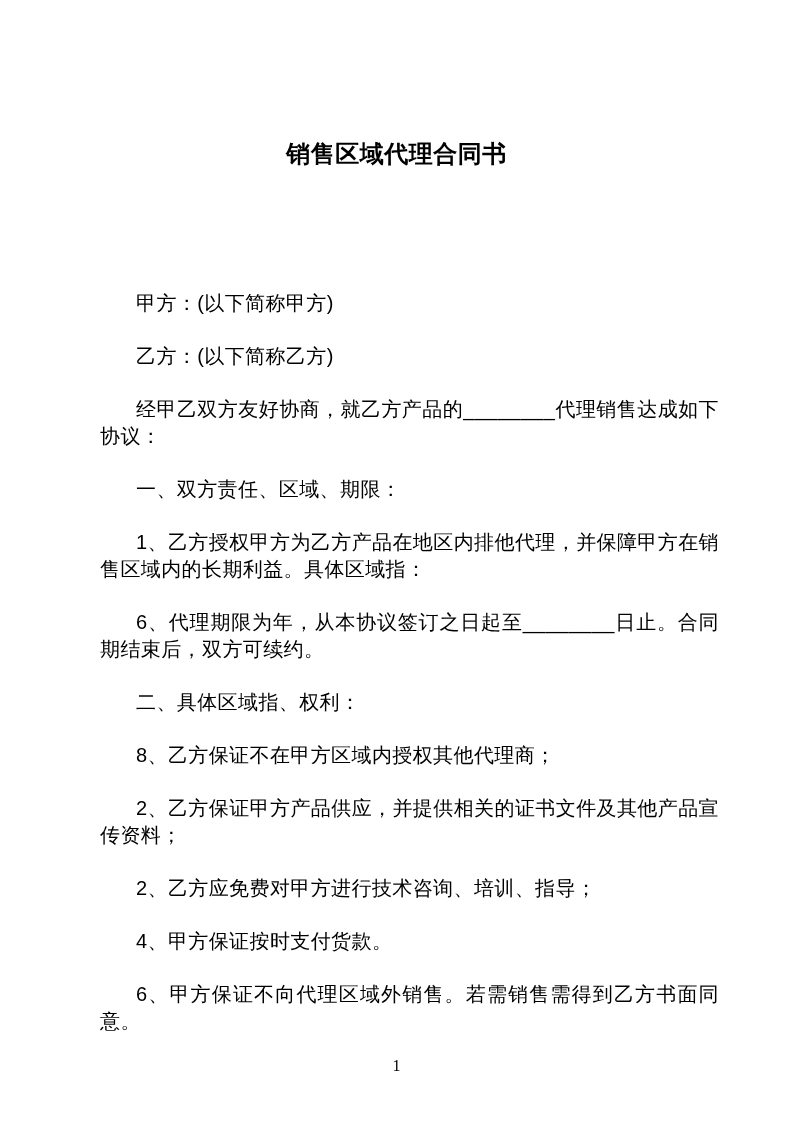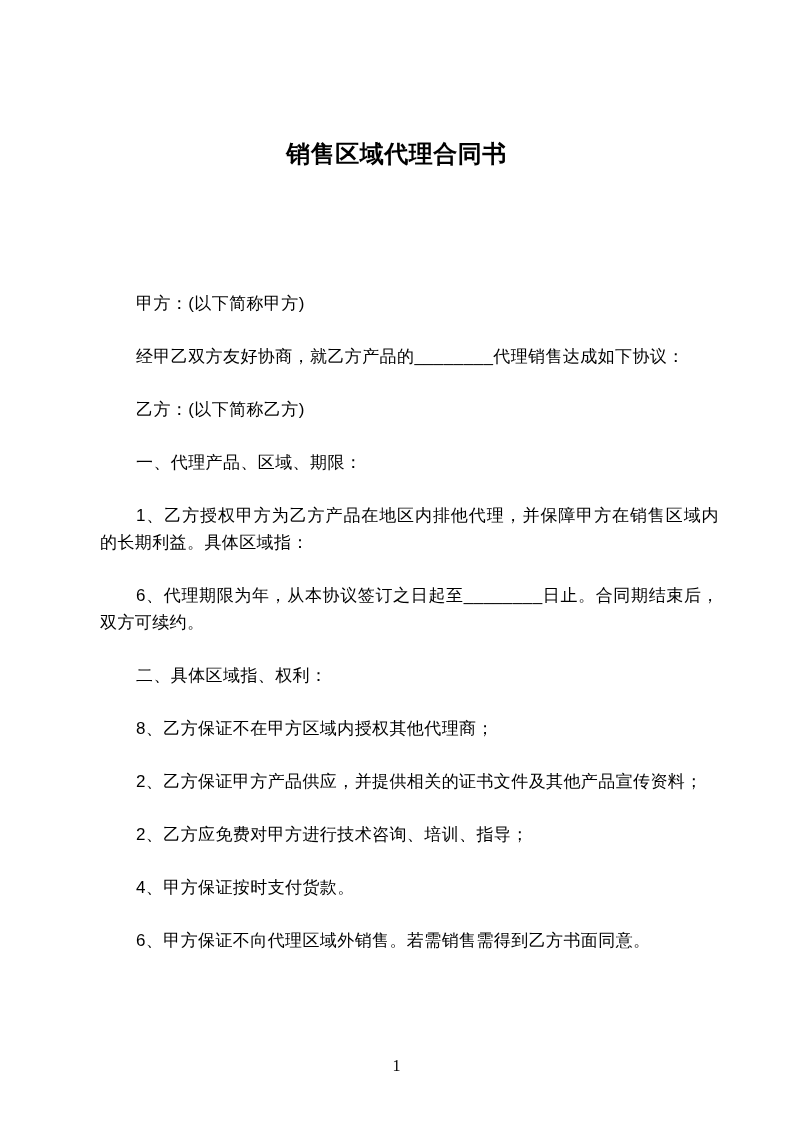--- a/index.html
+++ b/index.html
@@ -23,21 +23,21 @@
     line-height: 28px;
     font-weight: 700;
     text-align: center;
     letter-spacing: 0.5px;
   }
   .content {
     padding: 0 74px 0 100px;
   }
   .para {
     margin: 26px 0 0 0;
-    font-size: 17px;
+    font-size: 20px;
     line-height: 27px;
     letter-spacing: 0.4px;
     text-align: justify;
     text-indent: 36px;
     word-break: break-all;
   }
   .para:first-child {
     margin-top: 122px;
   }
   .page-footer {
@@ -54,23 +54,23 @@
 </style>
 </head>
 <body>
 
 <div class="page">
 
   <h1 class="doc-title">销售区域代理合同书</h1>
 
   <div class="content">
     <p class="para">甲方：(以下简称甲方)</p>
+    <p class="para">乙方：(以下简称乙方)</p>
     <p class="para">经甲乙双方友好协商，就乙方产品的________代理销售达成如下协议：</p>
-    <p class="para">乙方：(以下简称乙方)</p>
-    <p class="para">一、代理产品、区域、期限：</p>
+    <p class="para">一、双方责任、区域、期限：</p>
     <p class="para">1、乙方授权甲方为乙方产品在地区内排他代理，并保障甲方在销售区域内的长期利益。具体区域指：</p>
     <p class="para">6、代理期限为年，从本协议签订之日起至________日止。合同期结束后，双方可续约。</p>
     <p class="para">二、具体区域指、权利：</p>
     <p class="para">8、乙方保证不在甲方区域内授权其他代理商；</p>
     <p class="para">2、乙方保证甲方产品供应，并提供相关的证书文件及其他产品宣传资料；</p>
     <p class="para">2、乙方应免费对甲方进行技术咨询、培训、指导；</p>
     <p class="para">4、甲方保证按时支付货款。</p>
     <p class="para">6、甲方保证不向代理区域外销售。若需销售需得到乙方书面同意。</p>
   </div>
 

